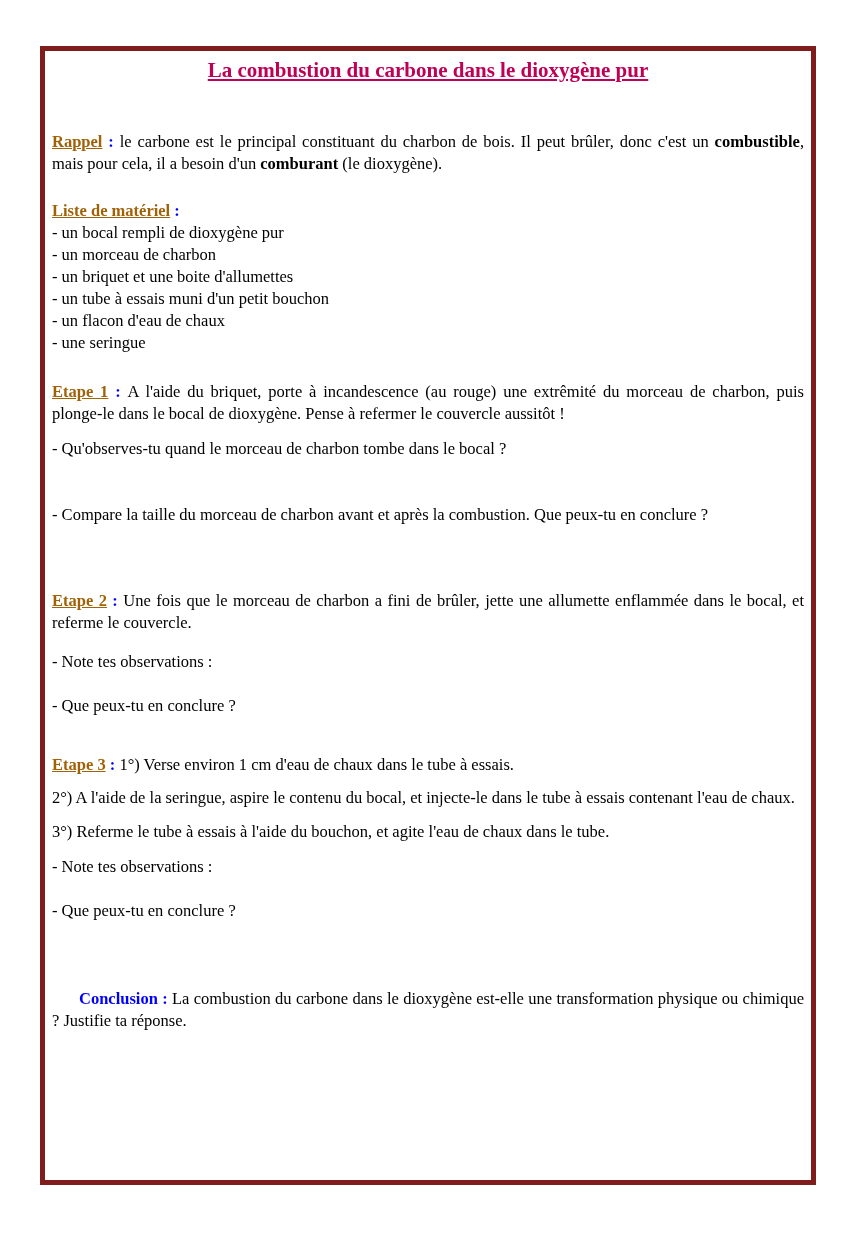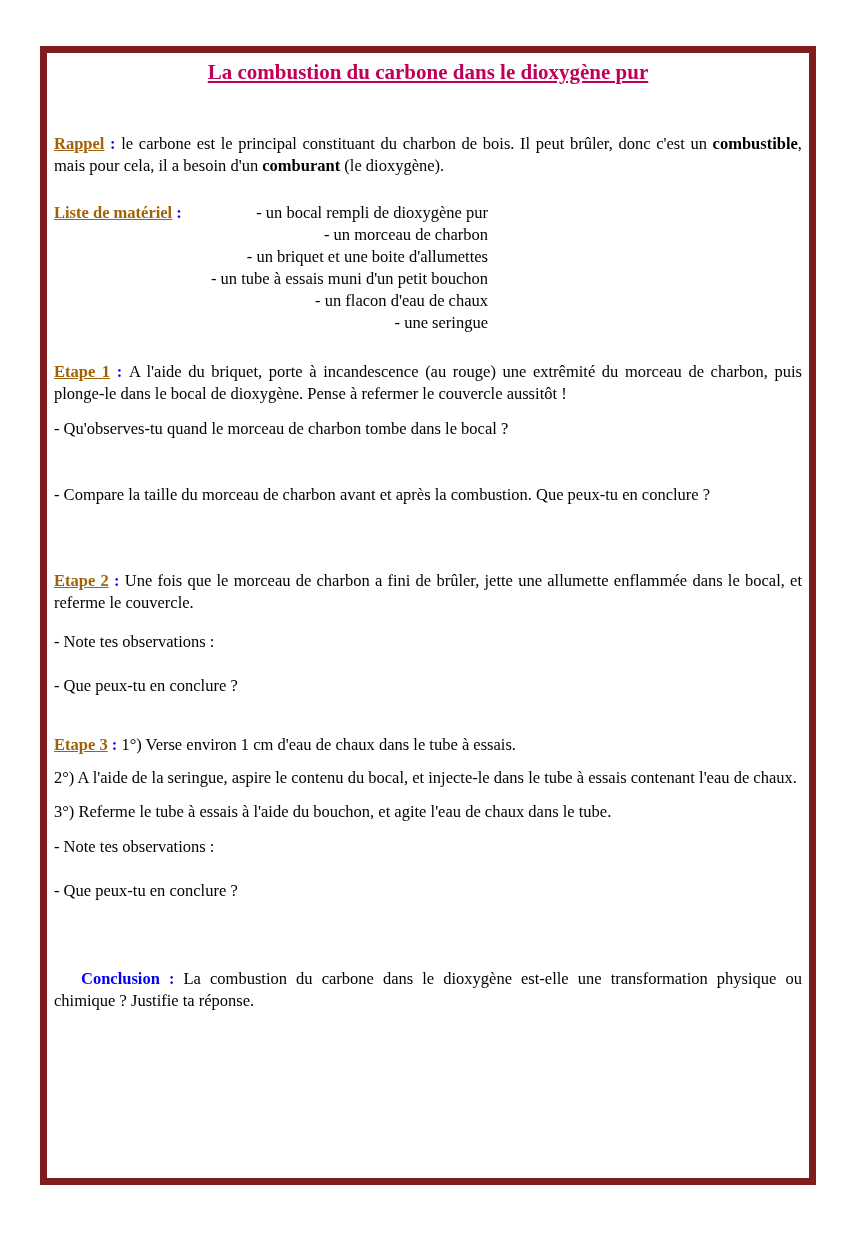--- a/index.html
+++ b/index.html
@@ -15,21 +15,21 @@
     font-family: "Liberation Serif", serif;
     color: #000000;
     overflow: hidden;
   }
   .frame {
     position: absolute;
     left: 40px;
     top: 46px;
     width: 776px;
     height: 1139px;
-    border: 7px solid #7f1d1d;
+    border: 5px solid #7f1d1d;
     box-sizing: border-box;
     padding: 0 7px;
   }
   .doc-title {
     margin: 5px 0 0 0;
     text-align: center;
     font-size: 21px;
     line-height: 28px;
     font-weight: bold;
     color: #c00056;
@@ -55,23 +55,23 @@
   .colon {
     font-weight: bold;
     color: #0000ff;
     white-space: pre;
   }
   .emph {
     font-weight: bold;
     color: #000000;
   }
   .rappel        { margin-top: 47px; }
-  .materiel-row  { margin-top: 25px; display: flex; align-items: flex-start; }
+  .materiel-row  { margin-top: 25px; display: flex; align-items: flex-start; flex-direction: column; }
   .materiel-label{ width: 157px; flex: none; }
-  .materiel-item { text-align: right; }
+  .materiel-item { text-align: left; }
   .etape1        { margin-top: 27px; }
   .q-e1-1        { margin-top: 13px; }
   .q-e1-2        { margin-top: 44px; }
   .etape2        { margin-top: 64px; }
   .q-e2-1        { margin-top: 17px; }
   .q-e2-2        { margin-top: 22px; }
   .etape3        { margin-top: 37px; }
   .e3-step2      { margin-top: 11px; }
   .e3-step3      { margin-top: 12px; }
   .q-e3-1        { margin-top: 13px; }

